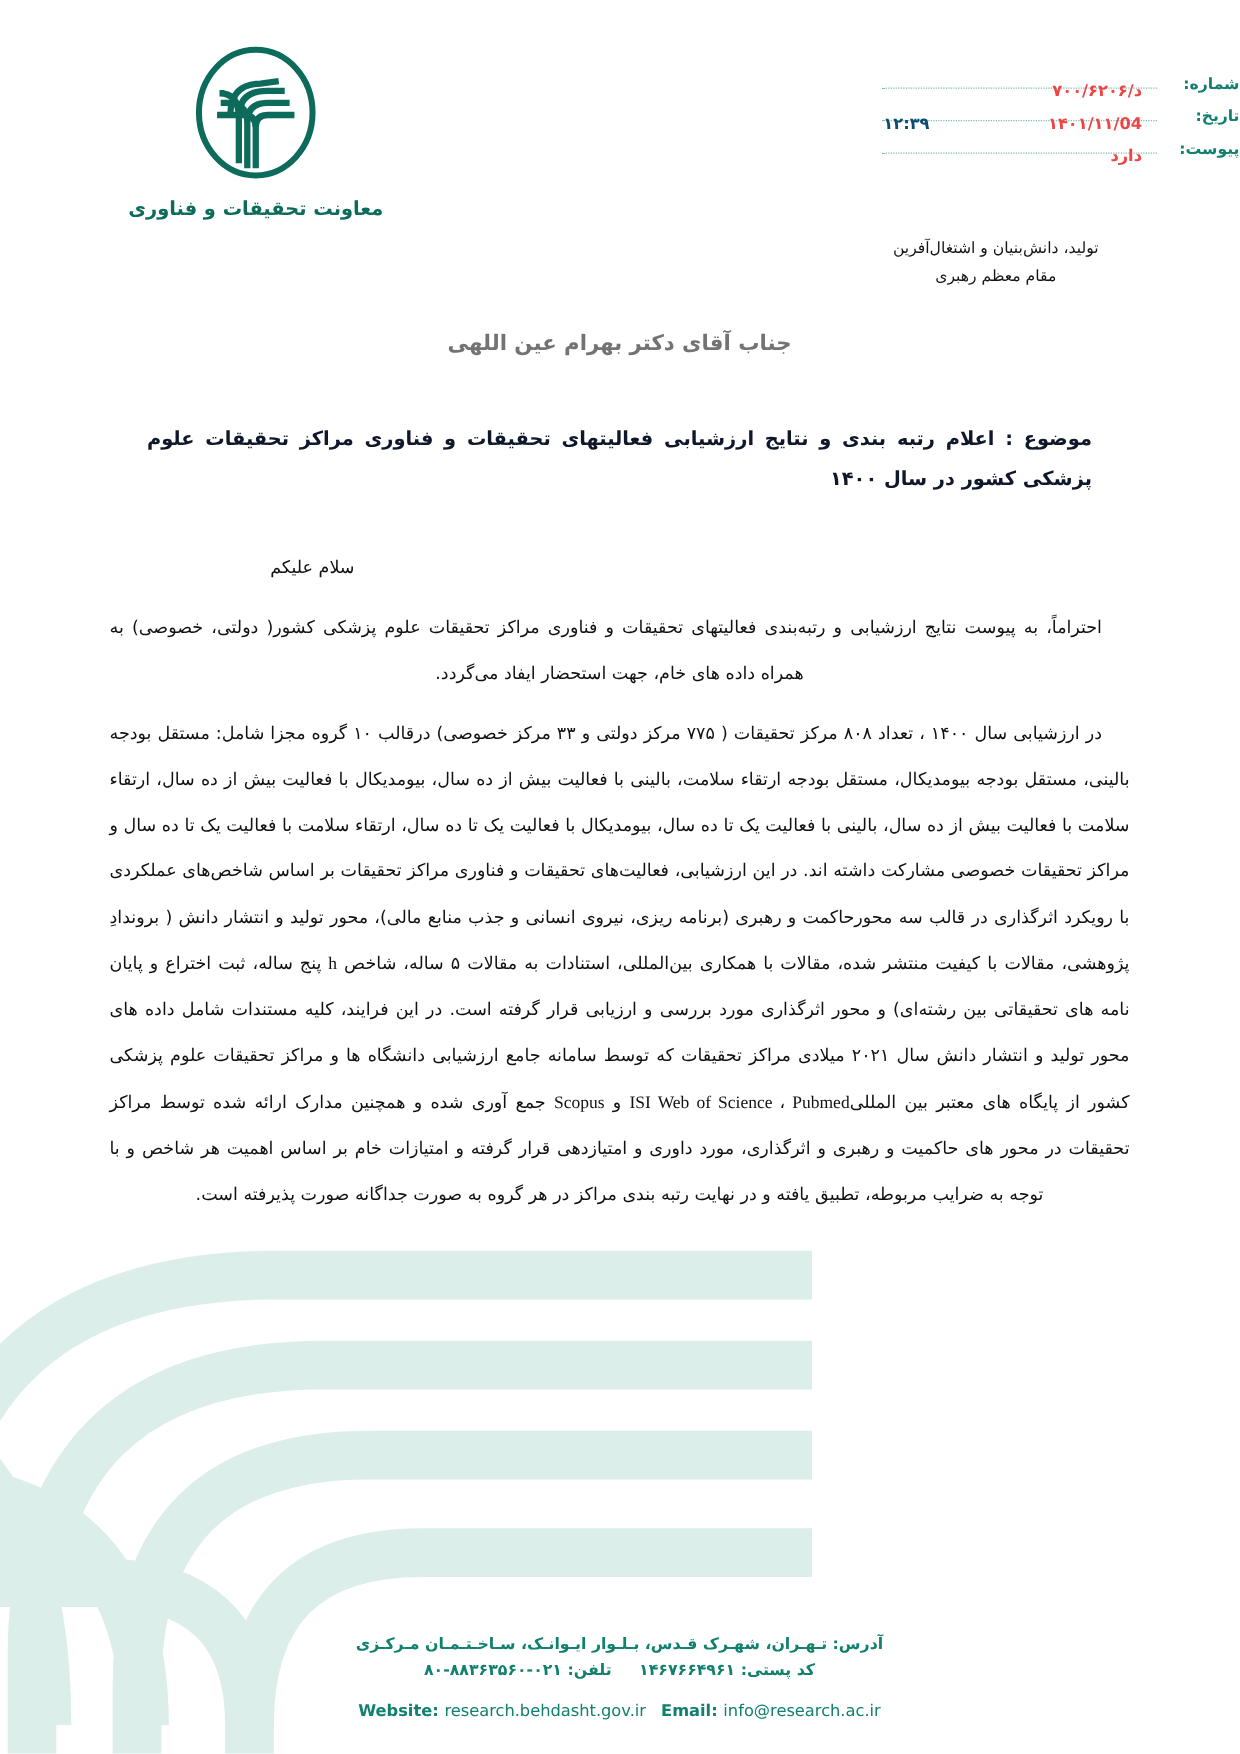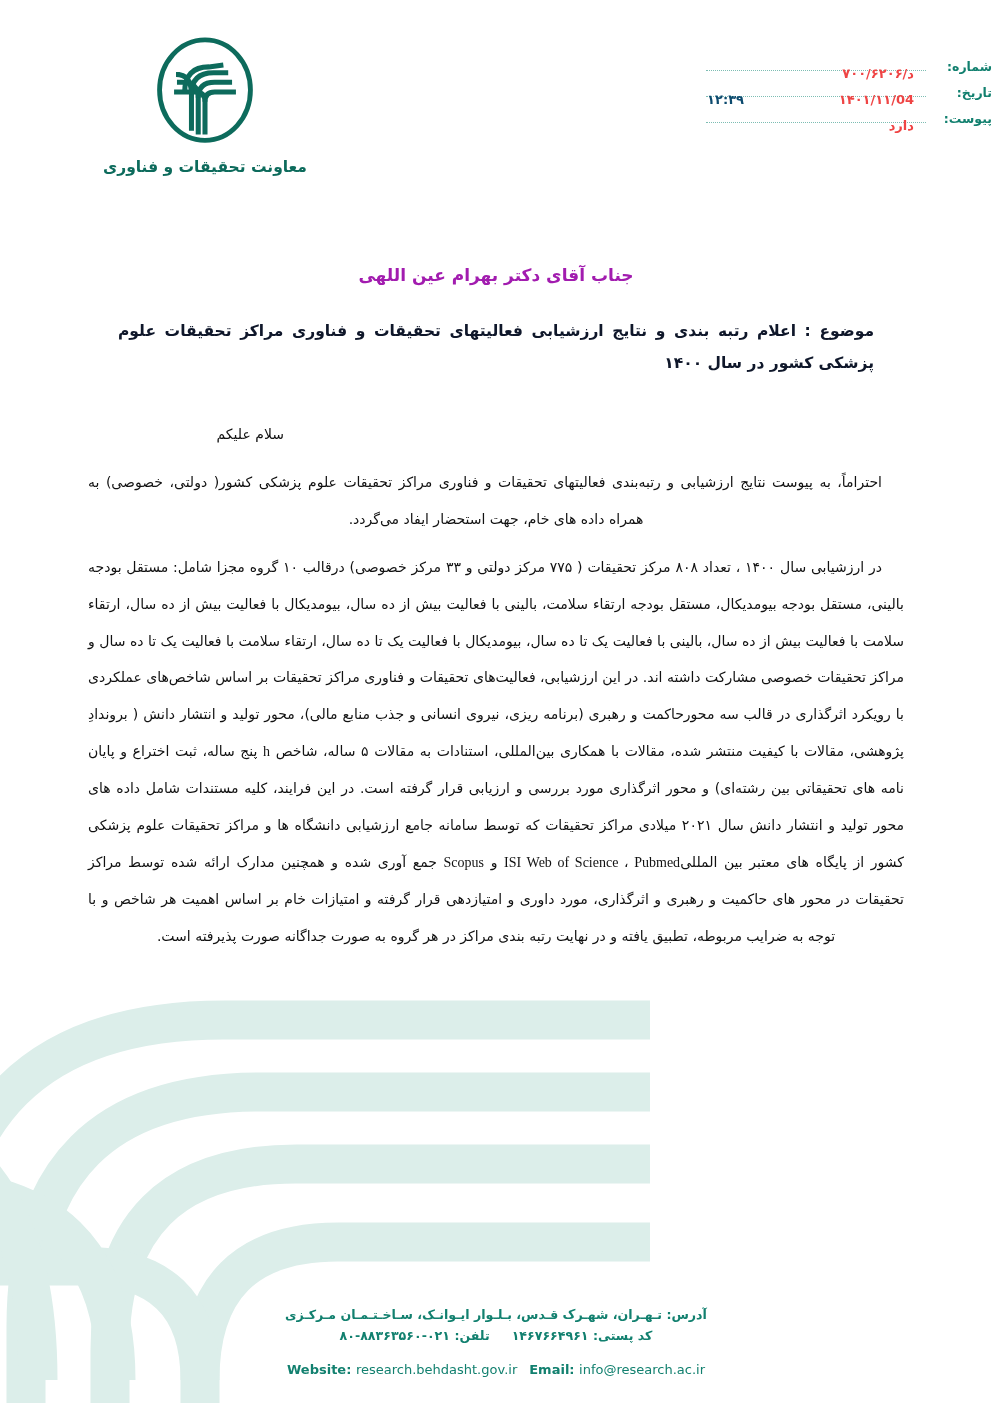--- a/index.html
+++ b/index.html
@@ -123,22 +123,22 @@
     left: 88px;
     right: 88px;
     z-index: 2;
   }
 
   .addressee {
     text-align: center;
     font-weight: bold;
     font-size: 17px;
     line-height: 2.05;
-    color: #a21caf;
-    margin-bottom: 22px;
+    color: #737373;
+    margin-bottom: 42px;
   }
   .addressee div { letter-spacing: 0.1px; }
 
   .subject {
     font-weight: bold;
     font-size: 15.5px;
     line-height: 2.1;
     color: #0f172a;
     text-align: justify;
     text-align-last: right;
@@ -251,20 +251,24 @@
           <path d="M53 66 Q53 50 36 50 L31 50"></path>
           <path d="M46 62 Q46 42 30 42 L34 42"></path>
           <path d="M39 60 Q39 34 64 34 L79 32"></path>
         </g>
       </svg>
       <div class="logo-text">
         <div class="logo-text-l1">معاونت تحقیقات و فناوری</div>
       </div>
     </div>
 
+    <div class="slogan">
+      <div>تولید، دانش‌بنیان و اشتغال‌آفرین</div>
+      <div>مقام معظم رهبری</div>
+    </div>
 
   </div>
 
   <div class="body-wrap">
 
     <div class="addressee">
       <div>جناب آقای دکتر بهرام عین اللهی</div>
     </div>
 
     <div class="subject">موضوع : اعلام رتبه بندی و نتایج ارزشیابی فعالیتهای تحقیقات و فناوری مراکز تحقیقات علوم پزشکی کشور در سال ۱۴۰۰</div>

